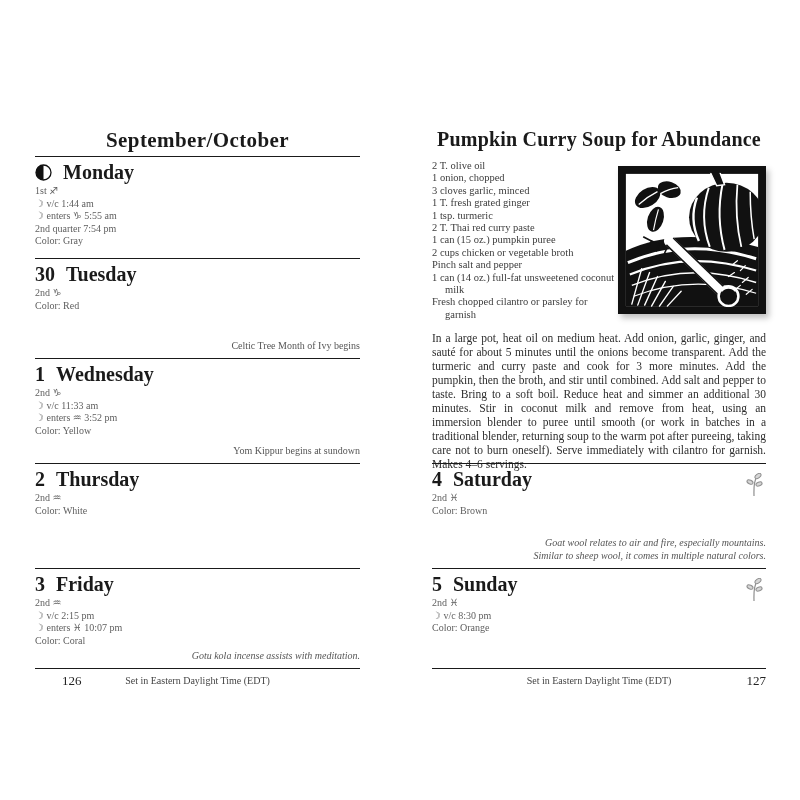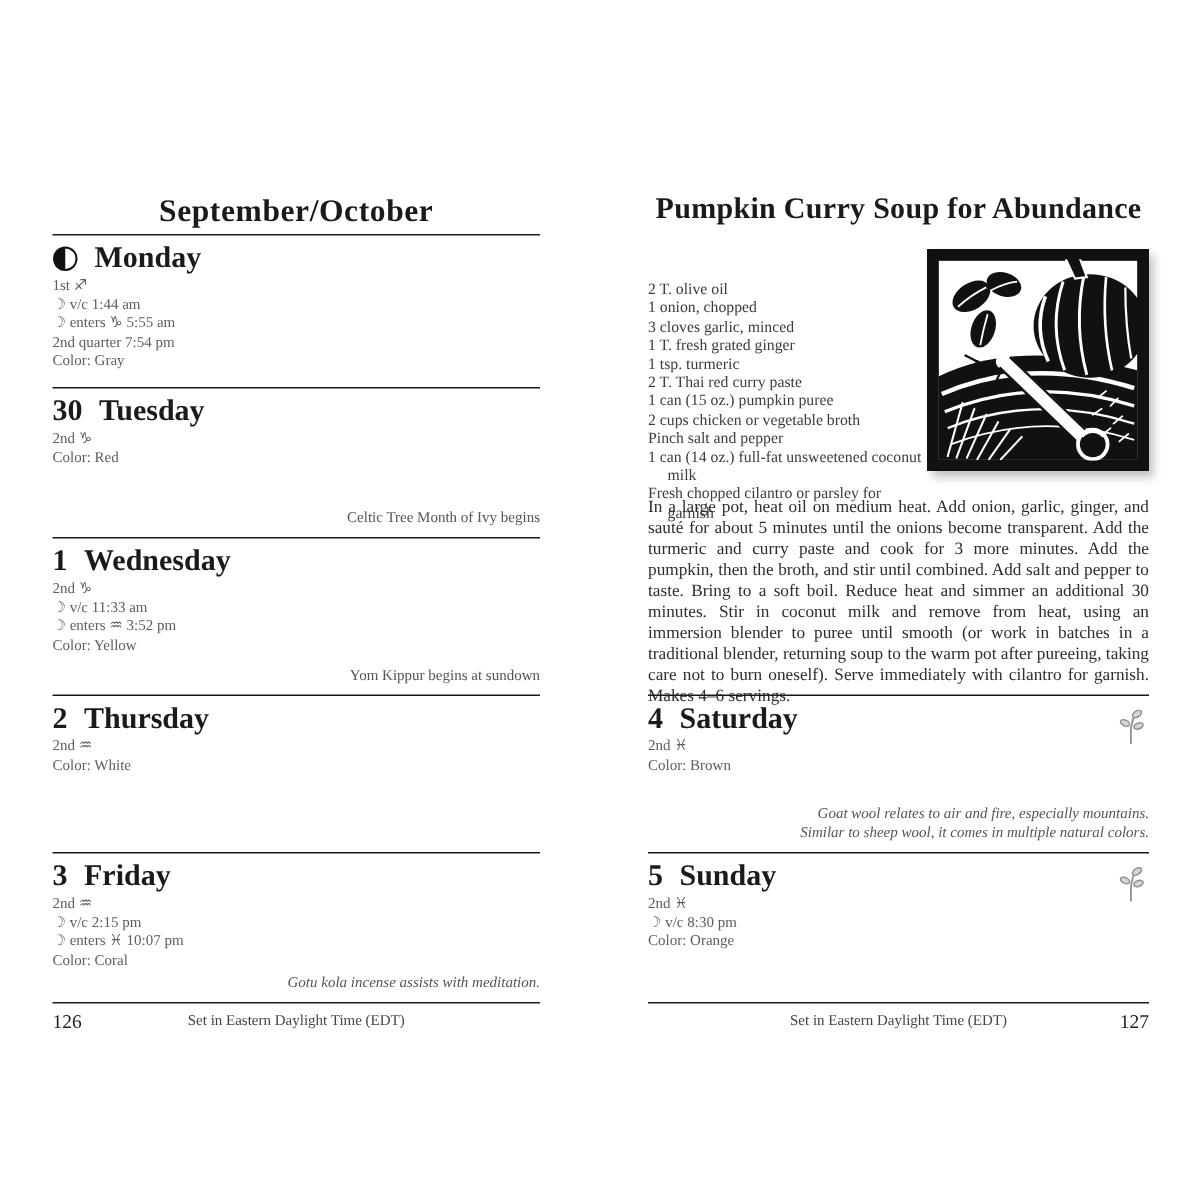--- a/index.html
+++ b/index.html
@@ -17,31 +17,31 @@
   .day{border-top:1.5px solid #1a1a1a;padding-top:6px;}
   .day.first{border-top:none;}
   .day-head{display:flex;align-items:baseline;gap:11px;font-size:20px;font-weight:bold;line-height:19px;}
   .moon-wrap{align-self:center;line-height:0;}
   .details{margin-top:3px;font-size:10px;line-height:12.5px;color:#5e5e5e;}
   .note{position:absolute;right:0;bottom:6px;font-size:10px;line-height:13px;color:#555;text-align:right;}
   .note.italic{font-style:italic;}
   .sprig{position:absolute;right:2px;top:9px;line-height:0;}
 
   .recipe{top:157px;height:306px;}
-  .ingredients{width:186px;font-size:10.5px;line-height:12.4px;color:#3c3c3c;padding-top:3px;margin-top:28px;}
+  .ingredients{width:186px;font-size:10.5px;line-height:12.4px;color:#3c3c3c;padding-top:3px;}
   .ingredients div{padding-left:13px;text-indent:-13px;}
   .woodcut{position:absolute;right:0;top:9px;width:148px;height:148px;
            box-shadow:3px 4px 6px rgba(0,0,0,.25);}
   .instructions{position:absolute;top:174px;left:0;right:0;font-size:11.5px;line-height:14px;
                 text-align:justify;color:#2d2d2d;}
   .attribution{text-align:right;font-size:11.5px;margin-top:1px;color:#2d2d2d;}
 
   .footer{top:668px;height:26px;border-top:1.5px solid #1a1a1a;font-size:10px;color:#444;}
   .footer .center{text-align:center;padding-top:6px;}
-  .pnum{position:absolute;top:4px;font-size:13px;color:#222;}
+  .pnum{position:absolute;top:4px;font-size:13px;color:#222;margin-left:27px;}
   #left-page .pnum{left:0;}
   #right-page .pnum{right:0;}
 </style>
 </head>
 <body>
 
 <div class="spread">
 
   <div class="page" id="left-page">
 

